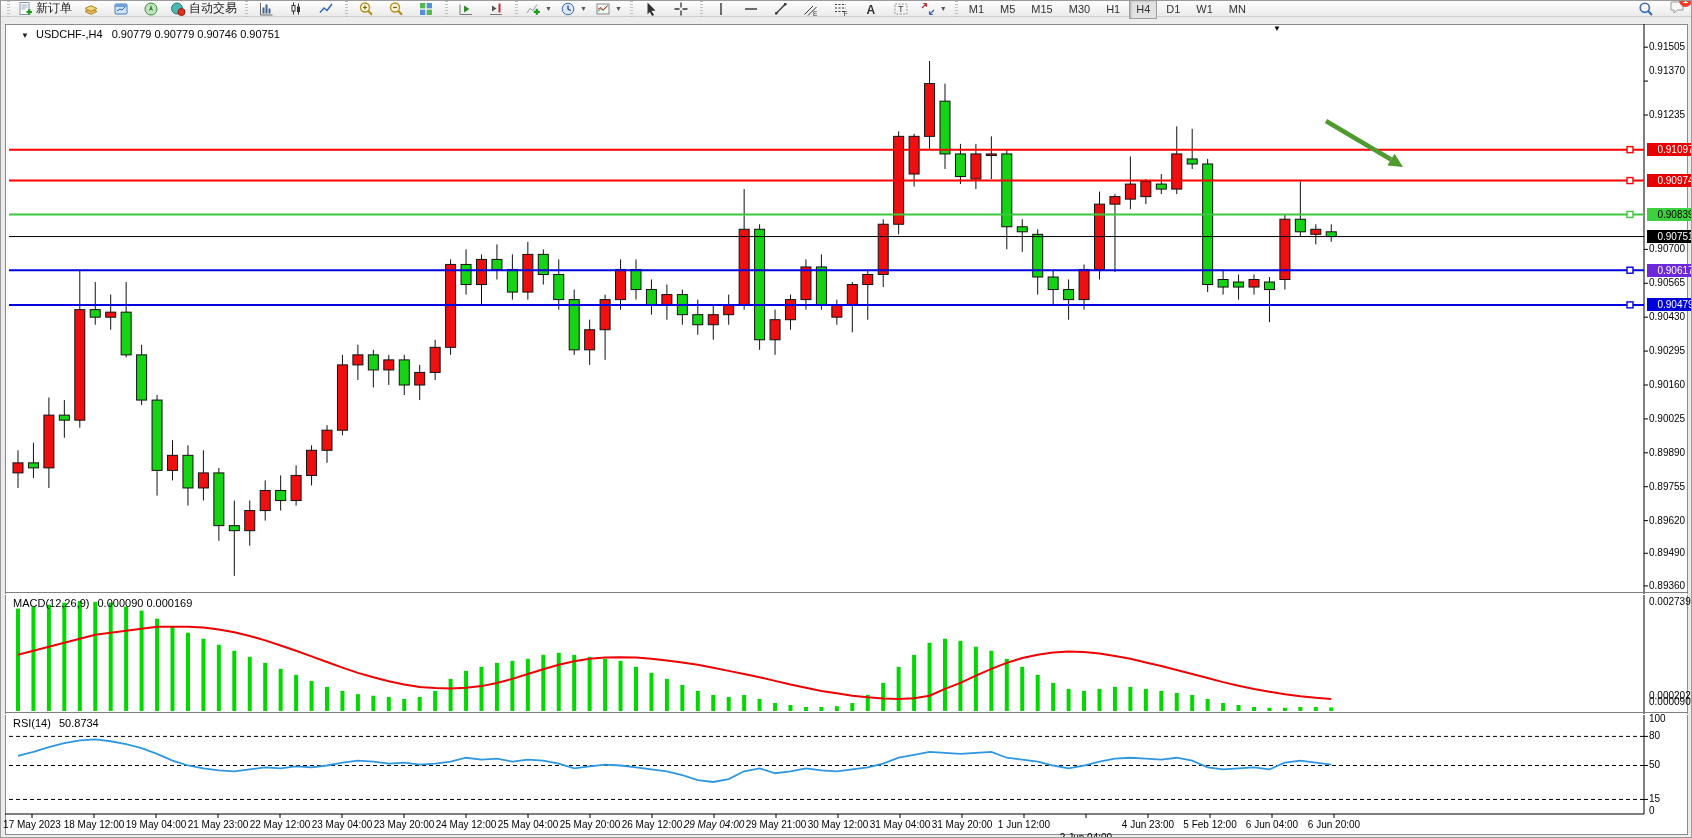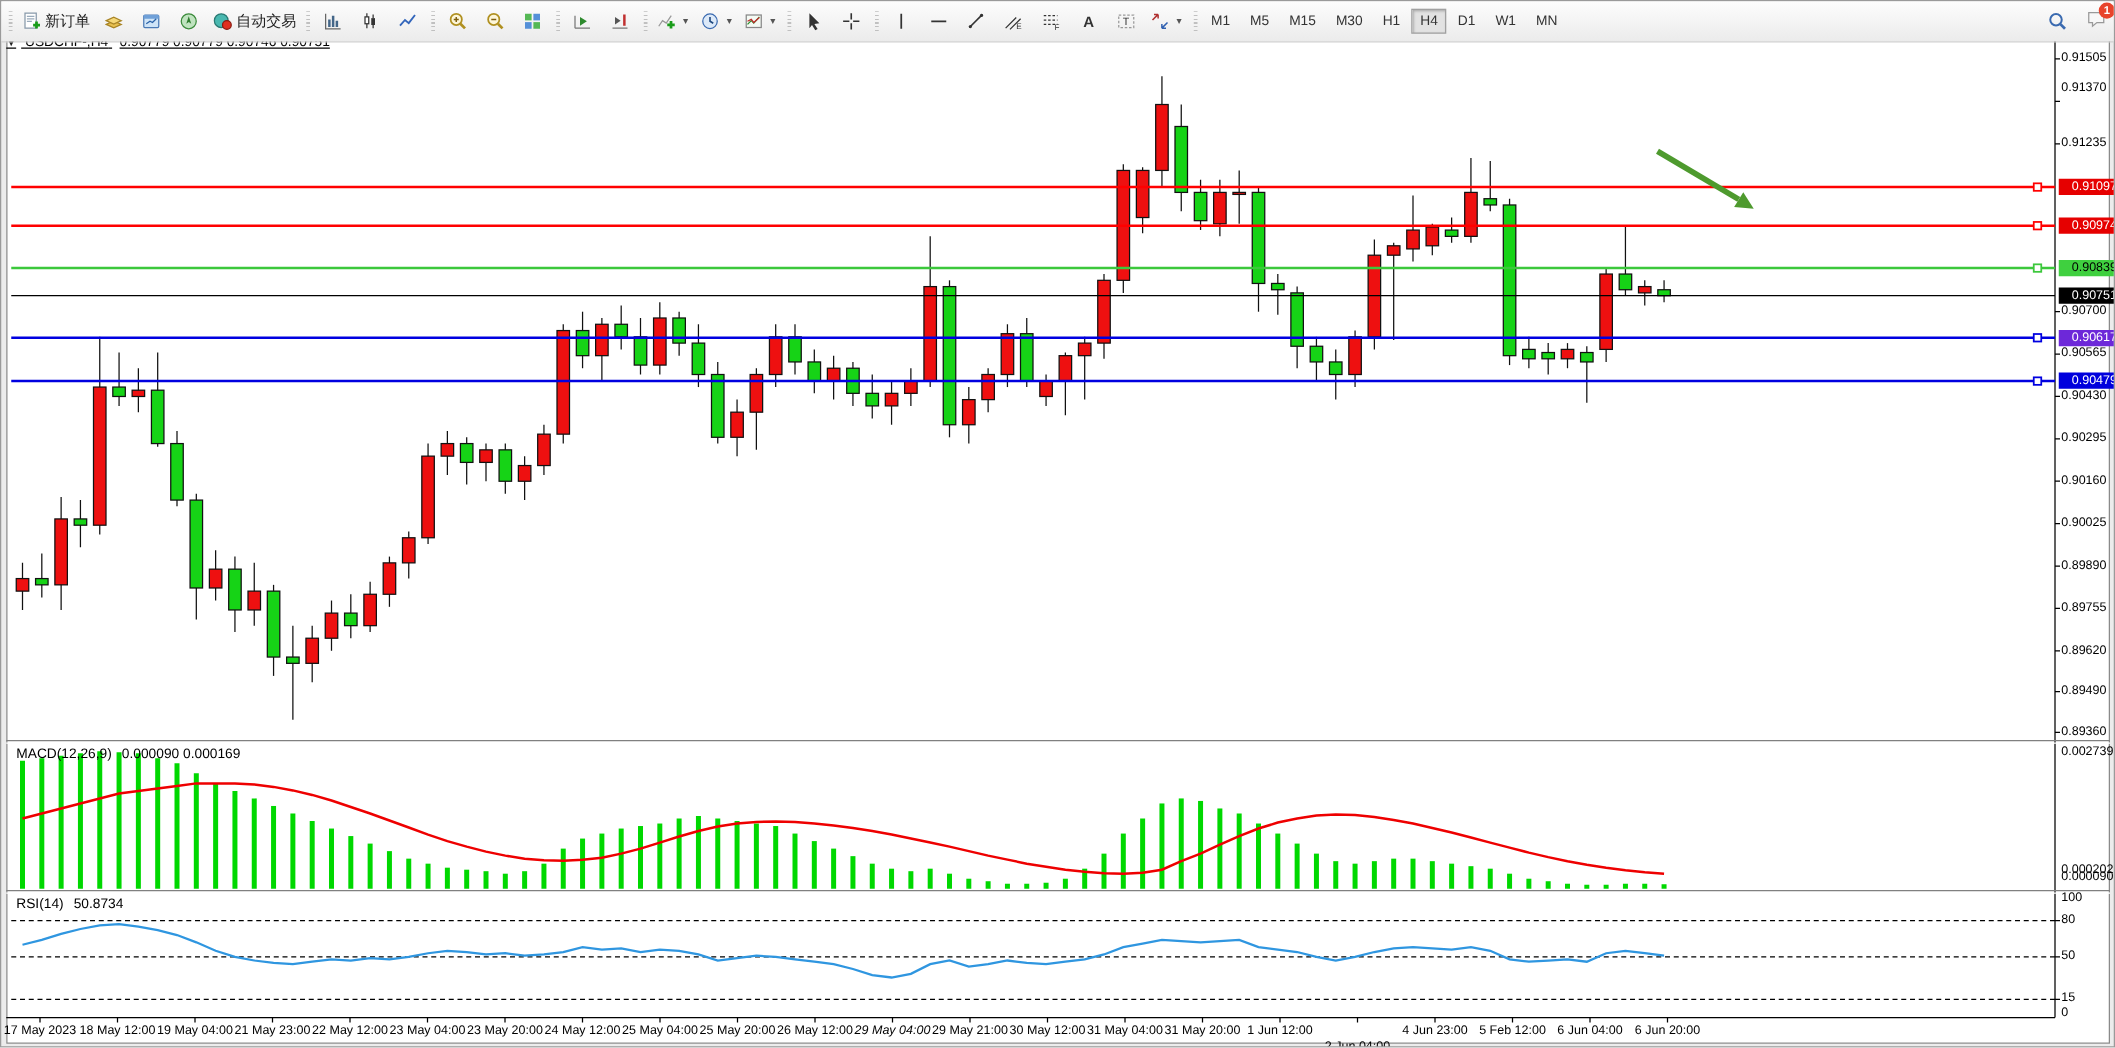--- a/index.html
+++ b/index.html
@@ -1,20 +1,20 @@
 <!DOCTYPE html>
 <html><head>
 <meta charset="utf-8">
 <style>
   html,body{margin:0;padding:0;background:#dcdcdc;}
   #app{position:relative;width:1692px;height:838px;background:#ececec;
        font-family:"Liberation Sans",sans-serif;overflow:hidden;
        border:1px solid #9a9a9a;box-sizing:border-box;}
   
-  .toolbar{position:absolute;left:0;top:0;width:100%;height:33px;
+  .toolbar{position:absolute;left:0;top:0;width:100%;height:16px;
            background:linear-gradient(#fdfdfd,#ebebeb);
            border-bottom:1px solid #cfcfcf;display:flex;align-items:center;
            padding-left:2px;box-sizing:border-box;z-index:30;}
   .grip{width:3px;height:16px;margin:0 3px 0 4px;
         background:repeating-linear-gradient(#c0c0c0 0 1px,transparent 1px 3px);}
   .tb-btn{height:20px;min-width:22px;display:flex;align-items:center;
           justify-content:center;gap:3px;padding:0 3px;border:1px solid transparent;
           border-radius:2px;cursor:default;}
   .tb-btn svg{display:block;}
   .tb-label{font-size:12px;color:#222;white-space:nowrap;}
@@ -25,21 +25,21 @@
                  box-shadow:inset 1px 1px 2px rgba(0,0,0,.25);}
   .tb-right{margin-left:auto;display:flex;align-items:center;margin-right:6px;gap:8px;}
   .chat-wrap{position:relative;}
   .badge{position:absolute;top:-5px;right:-7px;background:#e8442c;color:#fff;
          font-size:9px;font-weight:bold;border-radius:50%;width:13px;height:13px;
          display:flex;align-items:center;justify-content:center;}
   
   .chart-window{position:absolute;left:4px;top:23px;right:3px;bottom:2px;
                 background:#fff;border:1px solid #8a8a8a;}
   #chart-svg{position:absolute;left:0;top:0;z-index:5;}
-  .title{position:absolute;left:4px;top:27px;font-size:11px;color:#000;z-index:10;text-decoration:underline;}
+  .title{position:absolute;left:20px;top:27px;font-size:11px;color:#000;z-index:10;}
   .title .tri{font-size:8px;color:#222;margin-right:4px;}
   .plabel{position:absolute;left:12px;font-size:11px;color:#000;z-index:10;white-space:nowrap;}
   .axlbl{position:absolute;left:1648px;font-size:10px;color:#000;z-index:10;white-space:nowrap;}
   .ptick{position:absolute;left:1648px;font-size:10px;color:#000;z-index:8;}
   .pbadge{position:absolute;left:1646px;width:57px;height:13px;font-size:10px;
           display:flex;align-items:center;justify-content:center;z-index:9;}
   .tlabel{position:absolute;top:818px;font-size:10px;color:#000;transform:translateX(-50%);
           white-space:nowrap;z-index:8;}
   .splitter{position:absolute;left:4px;right:3px;height:1px;background:#808080;z-index:7;}
   .endmark{position:absolute;font-size:8px;color:#000;z-index:11;}

